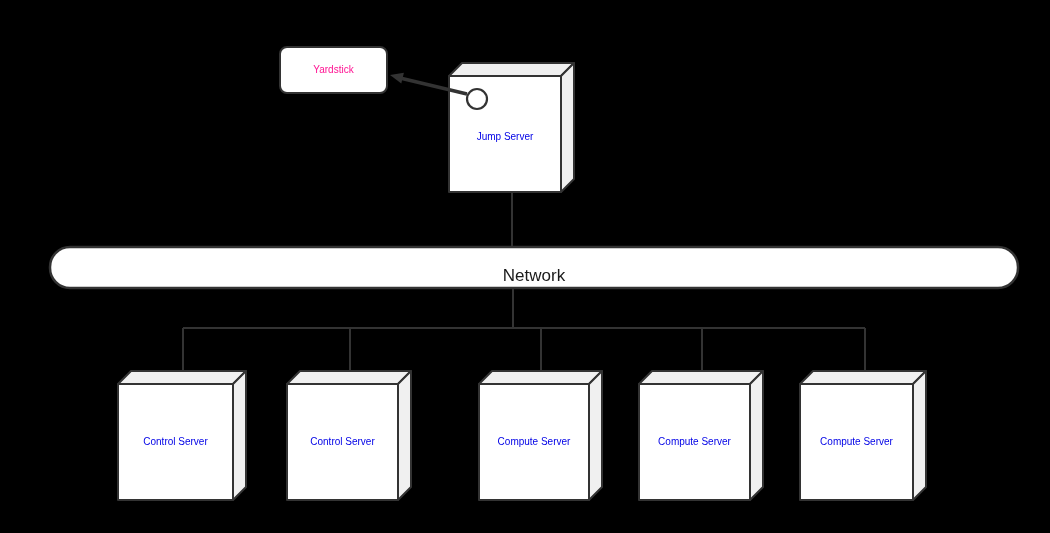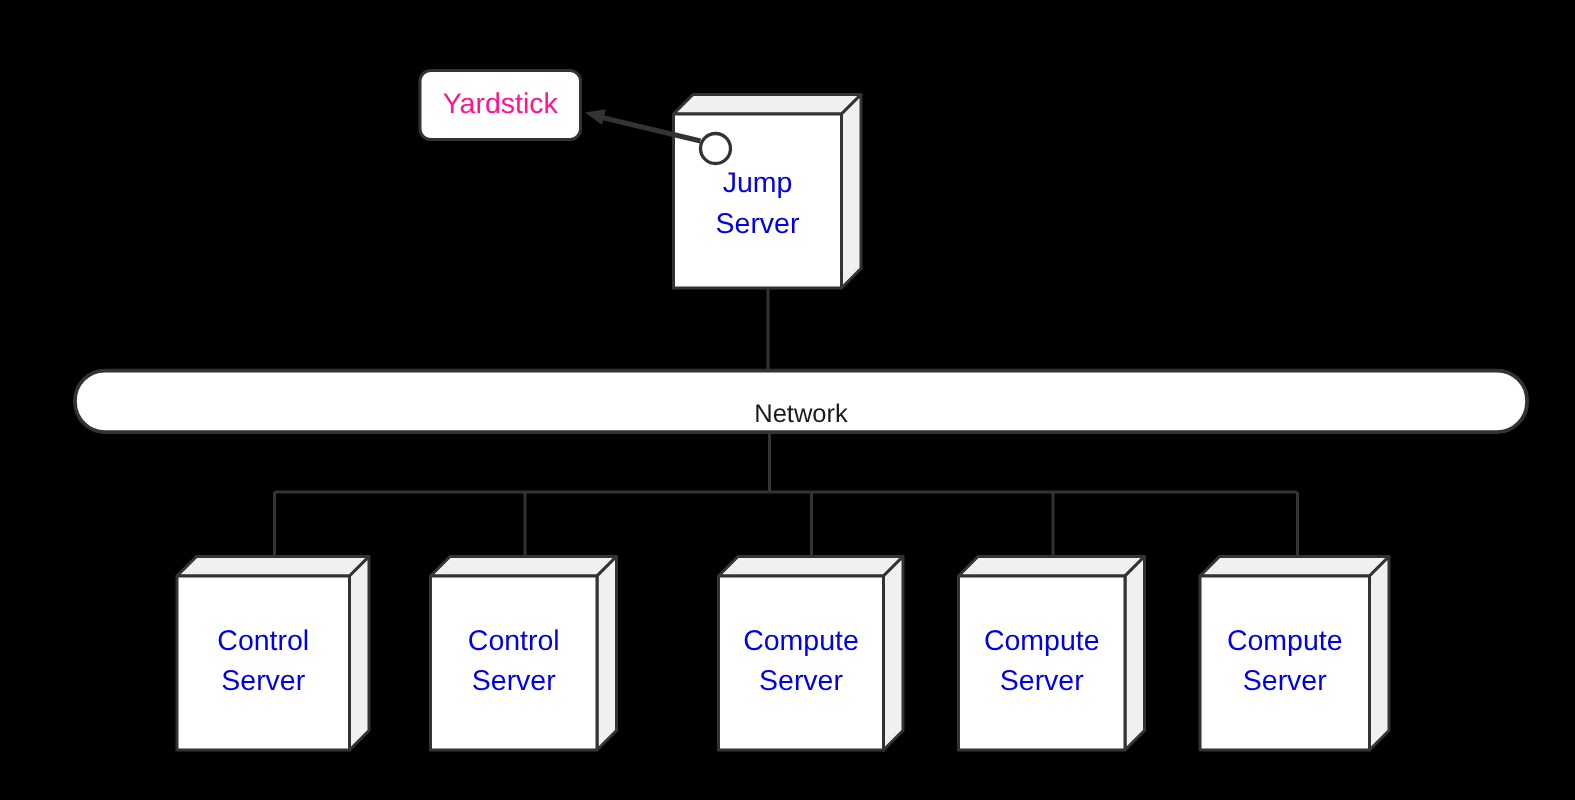--- a/index.html
+++ b/index.html
@@ -30,21 +30,21 @@
   svg .callout    { fill: var(--c-box-fill); stroke: var(--c-border); stroke-width: 2; }
   svg .arrow-line { stroke: var(--c-line); stroke-width: 3.4; fill: none; }
   svg .arrow-head { fill: var(--c-line); stroke: none; }
   svg .port       { fill: var(--c-box-fill); stroke: var(--c-border); stroke-width: 2.2; }
   .label {
     position: absolute;
     display: flex;
     align-items: center;
     justify-content: center;
     text-align: center;
-    font-size: 19px;
+    font-size: 10px;
     line-height: 1.4;
     pointer-events: none;
   }
   .label > span { display: inline-block; }
   .label-blue { color: var(--c-label-blue); text-align: center; }
   .label-pink { color: var(--c-yardstick-pink); }
   .label-network { color: var(--c-network-text); font-size: 17px; }
 </style>
 </head>
 <body>

